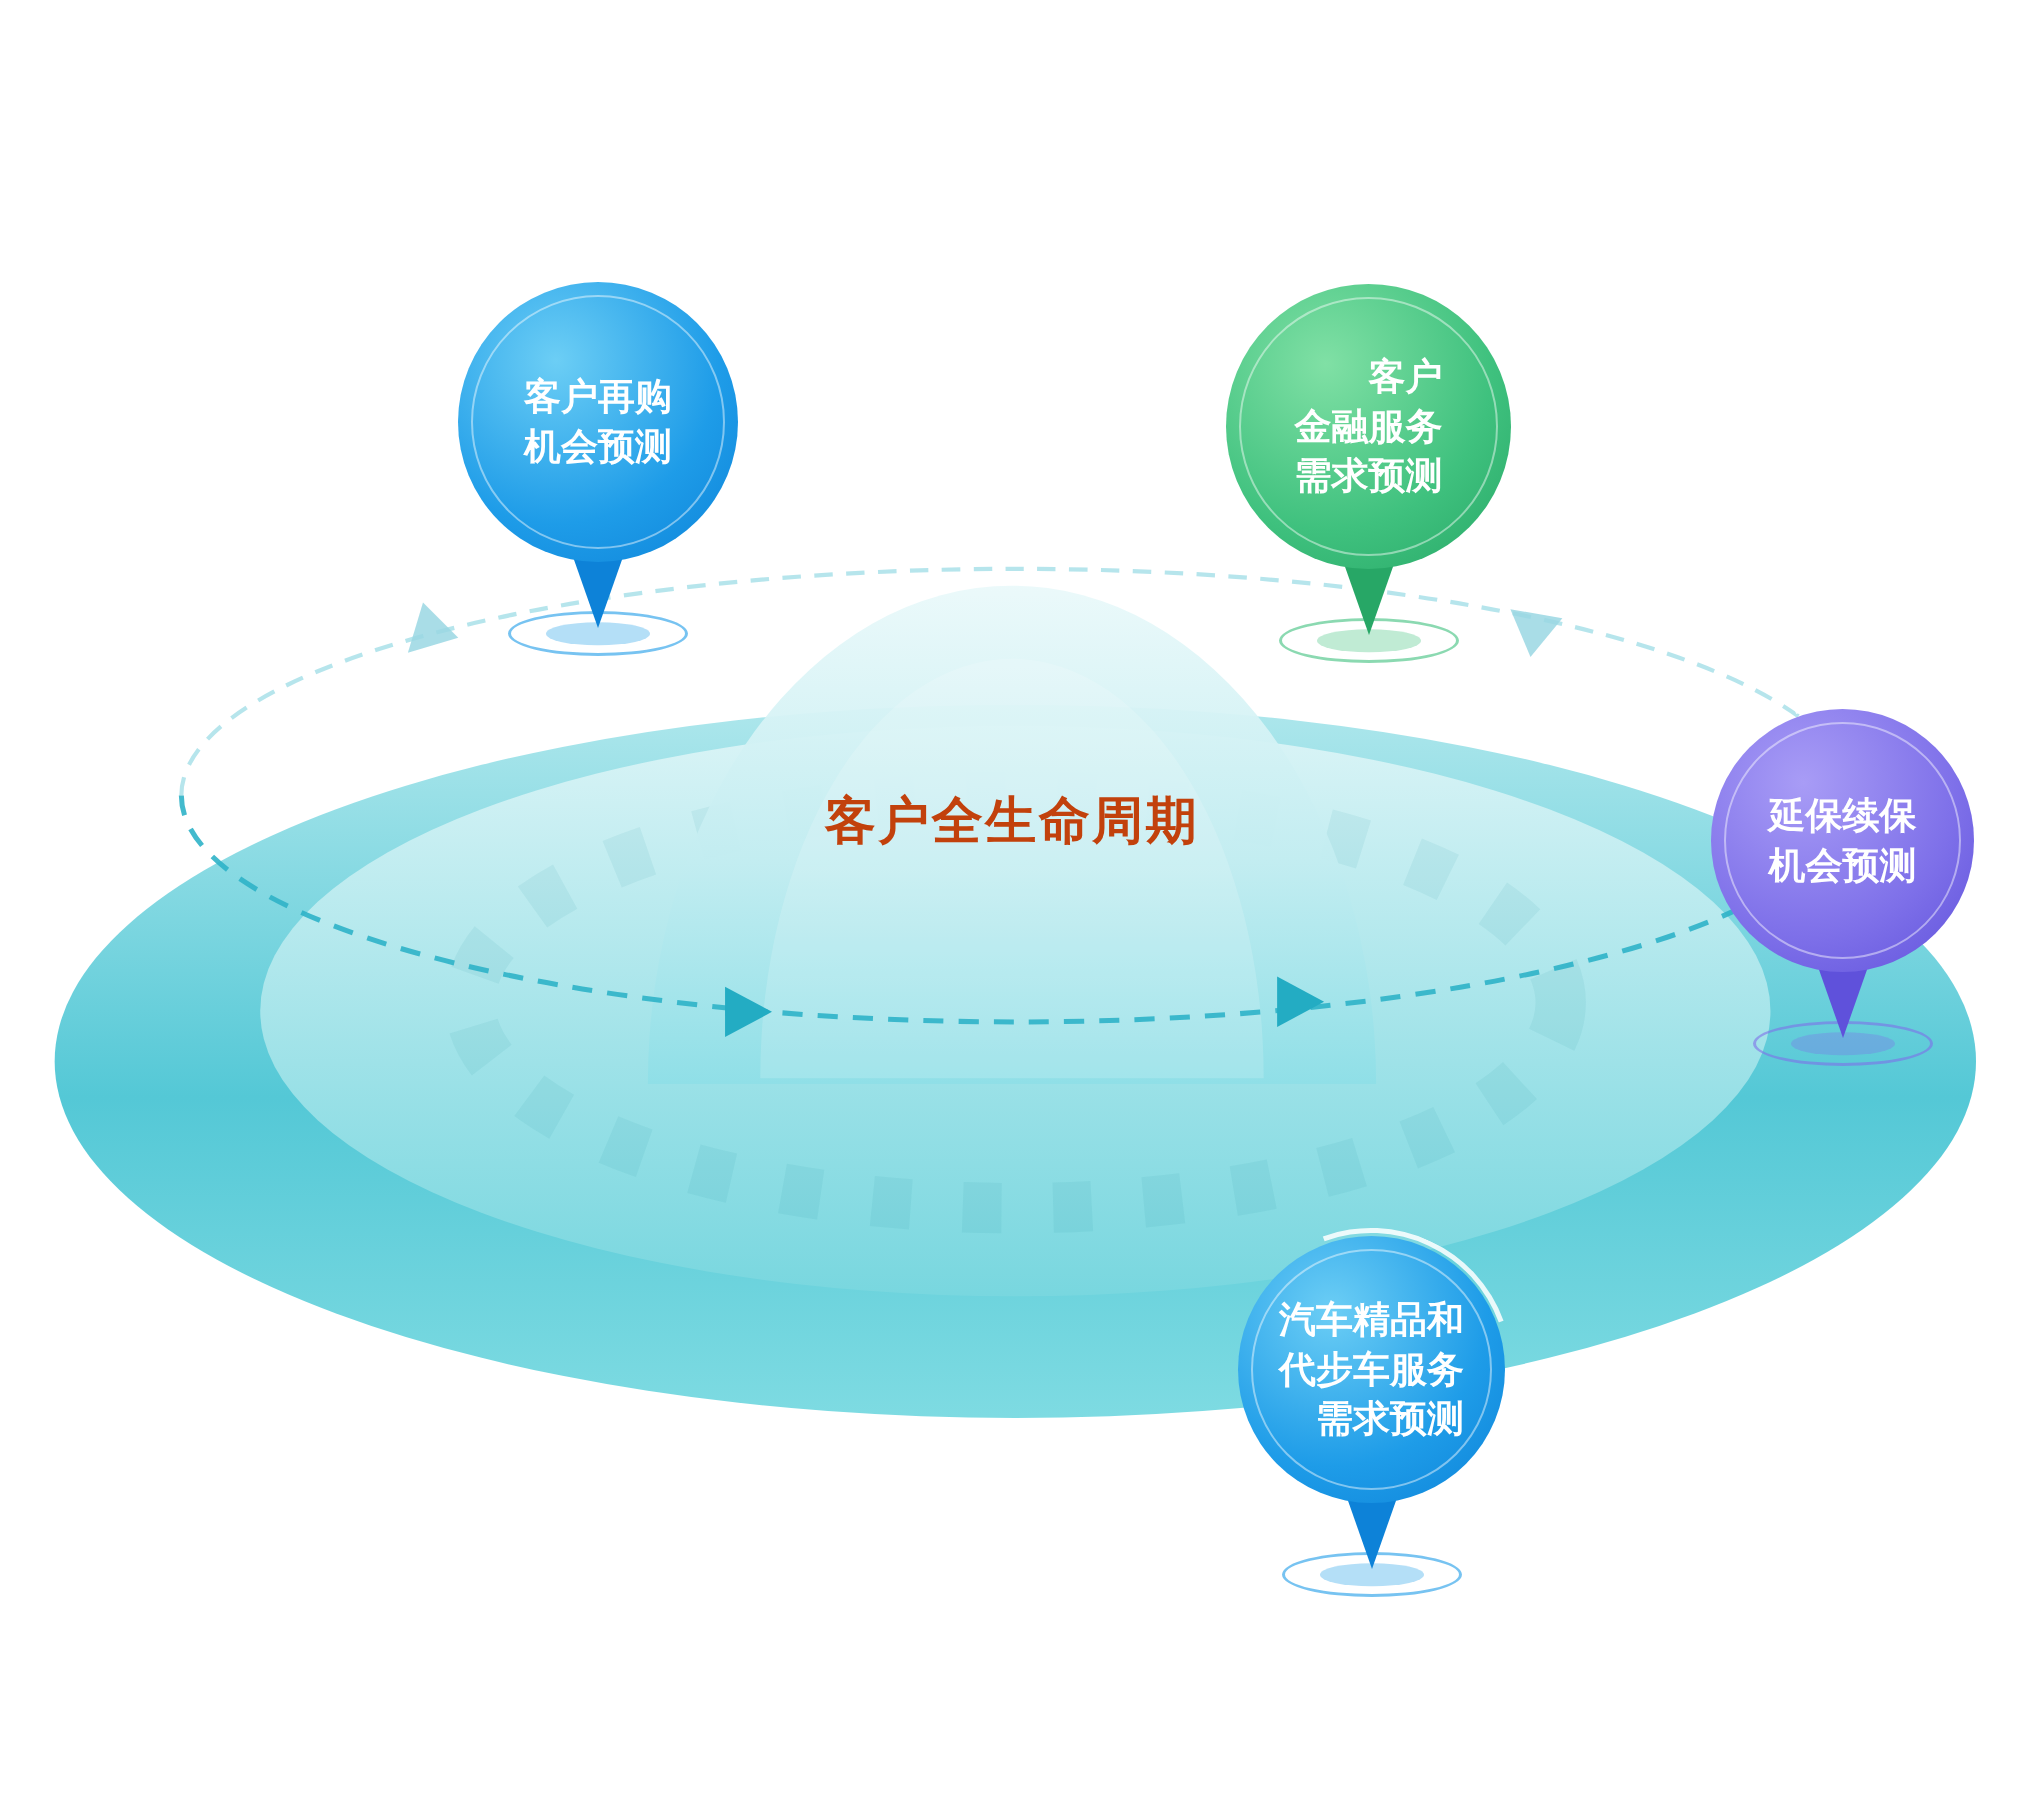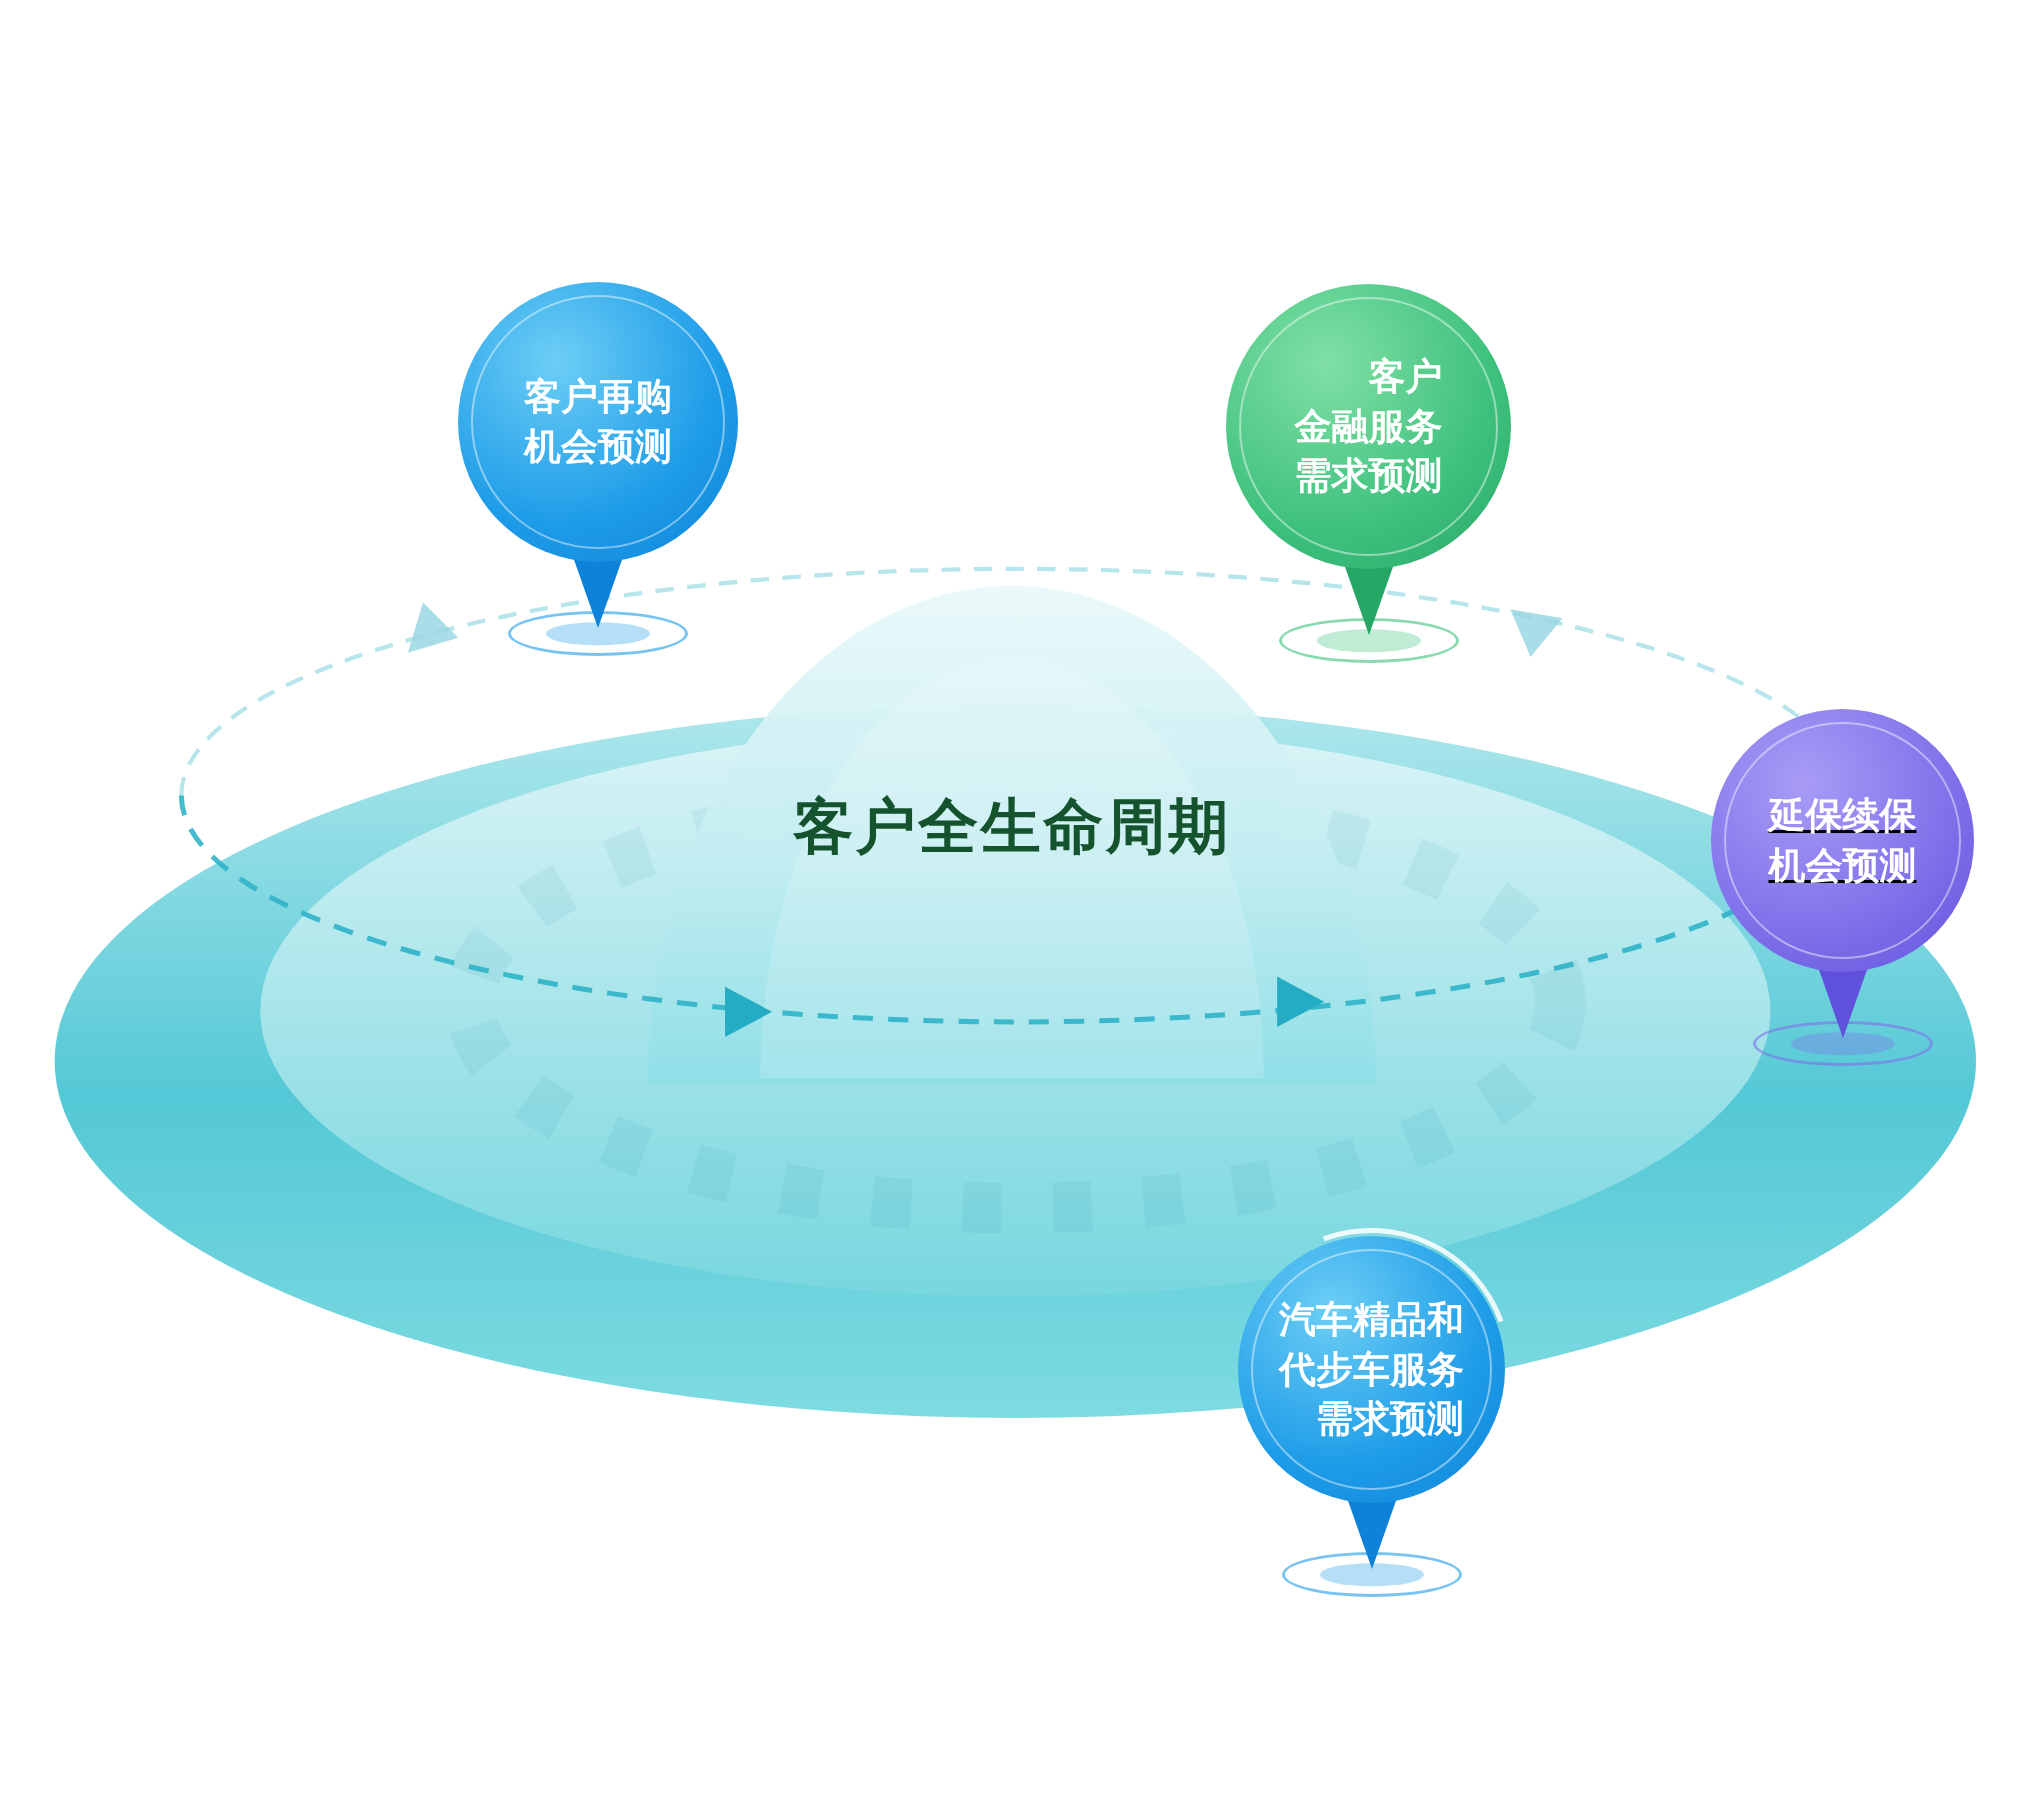--- a/index.html
+++ b/index.html
@@ -1,21 +1,21 @@
 <!DOCTYPE html>
 <html style="font-size:13.4px"><head>
 <meta charset="utf-8">
 <style>
   html,body{margin:0;padding:0;background:#ffffff;}
   .canvas{position:relative;width:2029px;height:1819px;background:#ffffff;overflow:hidden;
           font-family:"Liberation Sans",sans-serif;}
   .scene-svg{position:absolute;left:0;top:0;}
 
   .title{position:absolute;left:1012px;top:787px;transform:translateX(-50%);
-         font-size:60px;font-weight:700;color:#14532d;letter-spacing:2.5px;white-space:nowrap;}
+         font-size:51px;font-weight:700;color:#c2410c;letter-spacing:2.5px;white-space:nowrap;}
 
   .balloon{position:absolute;width:var(--d);}
   .bubble{position:relative;width:var(--d);height:var(--d);border-radius:50%;
           background:radial-gradient(circle at 35% 28%, var(--c-light) 0%, var(--c-main) 60%, var(--c-dark) 100%);
           display:flex;align-items:center;justify-content:center;z-index:2;}
   .bubble::before{content:"";position:absolute;inset:12.6px;border-radius:50%;
           border:2.5px solid rgba(255,255,255,.45);}
   .bubble::after{content:"";position:absolute;inset:-7.6px;border-radius:50%;
           border:5px solid transparent;border-top-color:rgba(255,255,255,.85);transform:rotate(25deg);}
   .label{position:relative;color:#ffffff;font-weight:700;font-size:37px;line-height:1.34;
@@ -97,21 +97,21 @@
         <span>需求预测</span>
       </div>
     </div>
     <div class="pointer"></div>
     <div class="base">
       <div class="base-dot"></div>
     </div>
   </div>
 
 
-  <div class="balloon purple" style="--d:263px;left:1711px;top:709px;text-decoration:underline;">
+  <div class="balloon purple" style="--d:263px;left:1711px;top:709px;">
     <div class="bubble">
       <div class="label">
         <span>延保续保</span>
         <span>机会预测</span>
       </div>
     </div>
     <div class="pointer"></div>
     <div class="base">
       <div class="base-dot"></div>
     </div>

